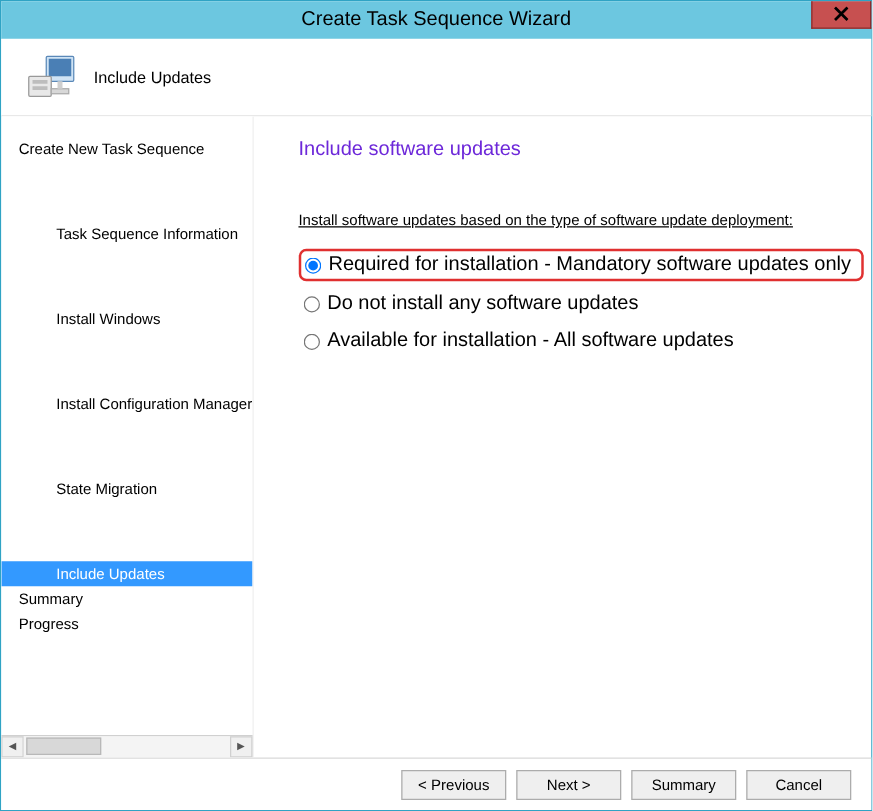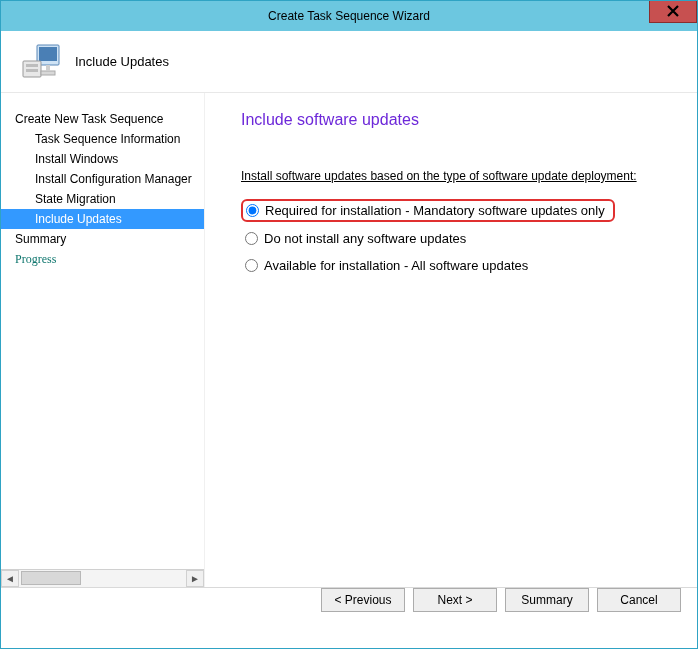--- a/index.html
+++ b/index.html
@@ -15,21 +15,21 @@
 
   .titlebar {
     height: 30px;
     background: #6cc7e0;
     display: flex; align-items: center;
     position: relative;
   }
   .titlebar-title {
     position: absolute; left: 0; right: 0;
     text-align: center;
-    font-size: 12px; color: #000;
+    font-size: 16px; color: #000;
   }
   .close-btn {
     position: absolute; right: 0; top: 0;
     width: 48px; height: 22px;
     background: #c75050;
     display: flex; align-items: center; justify-content: center;
     color: #fff; font-size: 14px; font-weight: bold;
     border: 1px solid #8a2d2d;
     border-top: none;
     cursor: default;
@@ -62,26 +62,26 @@
     padding-top: 16px;
     overflow: hidden;
     white-space: nowrap;
   }
   .nav-item {
     padding: 3px 0 3px 14px;
     font-size: 12px;
     color: #000;
     cursor: default;
   }
-  .nav-item.child { padding-left: 34px; }
+  .nav-item.child { padding-left: 44px; margin-top: 48px; }
   .nav-item.active {
     background: #3399ff;
     color: #fff;
   }
-  .nav-item.disabled { color: #0f766e; font-family: Liberation Serif, serif; }
+  .nav-item.disabled { color: #000000; }
 
   .h-scroll {
     height: 18px;
     display: flex;
     border-top: 1px solid #d0d0d0;
     background: #f0f0f0;
   }
   .h-scroll .arrow {
     width: 18px;
     display: flex; align-items: center; justify-content: center;
@@ -125,27 +125,27 @@
   .radio-row.highlighted {
     border: 2px solid #e03030;
     border-radius: 6px;
     padding: 2px 8px 2px 1px;
     width: max-content;
   }
   .radio-row input[type=radio] {
     margin: 0 6px 0 2px;
     width: 13px; height: 13px;
   }
-  .radio-row label { font-size: 13px; text-align: center; }
+  .radio-row label { font-size: 16px; text-align: center; }
 
   .footer {
-    height: 61px;
+    height: 42px;
     border-top: 1px solid #d9d9d9;
     background: #fff;
-    display: flex; align-items: flex-start; justify-content: flex-end;
+    display: flex; align-items: center; justify-content: flex-end;
     padding-right: 16px;
     gap: 8px;
   }
   .btn {
     min-width: 84px; height: 24px;
     background: #efefef;
     border: 1px solid #acacac;
     font-size: 12px;
     font-family: inherit;
     padding: 0 10px;

